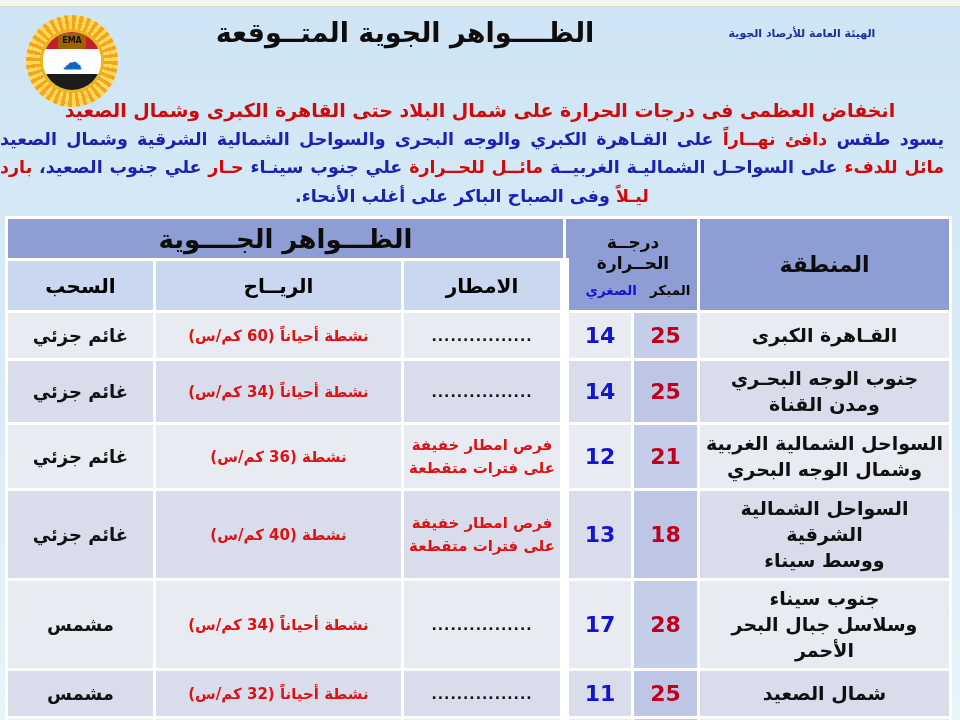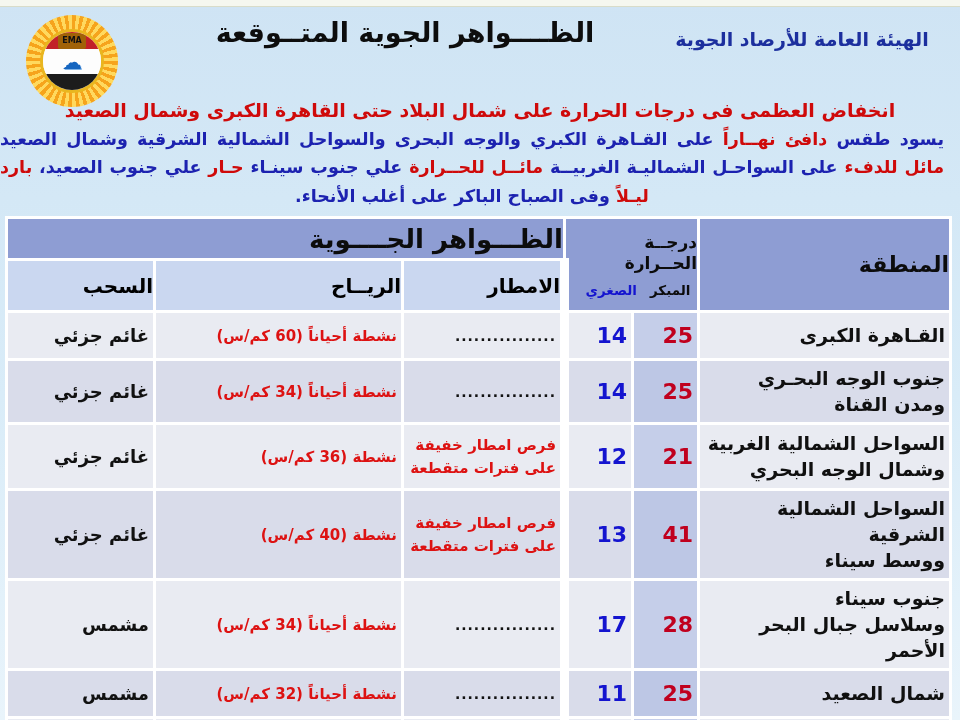--- a/index.html
+++ b/index.html
@@ -14,21 +14,21 @@
   html,body{width:960px;height:720px;overflow:hidden;}
   body{
     font-family:"DejaVu Sans",sans-serif;
     background:linear-gradient(180deg,var(--bg-top) 0%,#d9ecf8 55%,var(--bg-bottom) 100%);
     direction:rtl;
   }
   .top-strip{height:7px;background:#f5f7ef;border-bottom:1px solid #d8dcc9;}
 
   
   .header{display:grid;grid-template-columns:300px 1fr 150px;align-items:start;padding:6px 8px 0 8px;height:92px;}
-  .agency{padding-top:12px;text-align:center;color:#1c2f9e;font-weight:bold;font-size:19px;line-height:1.55;}
+  .agency{padding-top:12px;text-align:center;color:#1c2f9e;font-weight:bold;font-size:11px;line-height:1.55;}
   .title-block{text-align:center;}
   .page-title{color:#0d0d0d;font-weight:bold;font-size:27px;letter-spacing:-.5px;margin-top:4px;}
   .date-line{color:#1414c8;font-weight:bold;font-size:21px;margin-top:4px;}
   
   .logo{width:92px;height:92px;margin:2px auto 0 18px;position:relative;}
   .sun{position:absolute;inset:0;border-radius:50%;
        background:repeating-conic-gradient(#f6a41c 0deg 5deg,#ffd95e 5deg 10deg);}
   .emblem{position:absolute;inset:14px;border-radius:50%;border:3px solid #e9b61f;overflow:hidden;
           display:flex;flex-direction:column;background:#fff;}
   .band-red{height:30%;background:#c22028;display:flex;align-items:flex-end;justify-content:center;}
@@ -40,21 +40,21 @@
   
   .alert-headline{text-align:center;color:var(--ink-red);font-weight:bold;font-size:19px;margin-top:0;}
   .forecast{padding:4px 16px 0 0;font-weight:bold;font-size:17.5px;line-height:1.62;
             text-align:justify;text-align-last:center;color:var(--ink-blue);}
   .seg-blue{color:var(--ink-blue);}
   .seg-red{color:var(--ink-red);}
 
   
   .table-wrap{padding:6px 8px 0 8px;}
   table{width:944px;border-collapse:collapse;table-layout:fixed;}
-  th,td{border:3px solid #ffffff;text-align:right;vertical-align:middle;}
+  th,td{border:3px solid #ffffff;text-align:center;vertical-align:middle;}
   th.phen-span{background:var(--hdr-blue);color:#0c0c0c;font-size:26px;font-weight:bold;height:42px;letter-spacing:-1px;}
   th.region-hdr{background:var(--hdr-blue);color:#0c0c0c;font-size:22px;font-weight:bold;}
   th.temp-hdr{background:var(--hdr-blue);padding:4px 0 3px 0;}
   .temp-title{color:#0c0c0c;font-weight:bold;font-size:17px;line-height:1.25;white-space:pre-line;}
   .temp-subs{display:flex;justify-content:space-around;margin-top:8px;font-size:13.5px;font-weight:bold;}
   .sub-max{color:#0c0c0c;}
   .sub-min{color:#1414cf;margin-left:10px;}
   th.sub-phen{background:var(--subhdr-blue);color:#000000;font-weight:bold;font-size:20px;height:52px;}
   th.sub-rain,td.cell-rain{border-left-width:3px;border-right-width:9px;}
   tbody td{padding:5px 4px;}
@@ -155,21 +155,21 @@
           <td class="cell-max">21</td>
           <td class="cell-min">12</td>
           <td class="cell-rain red">فرص امطار خفيفة
 على فترات متقطعة</td>
           <td class="cell-wind">نشطة (36 كم/س)</td>
           <td class="cell-clouds">غائم جزئي</td>
         </tr>
         <tr class="r4">
           <td class="cell-region">السواحل الشمالية الشرقية
 ووسط سيناء</td>
-          <td class="cell-max">41</td>
+          <td class="cell-max">18</td>
           <td class="cell-min">13</td>
           <td class="cell-rain red">فرص امطار خفيفة
 على فترات متقطعة</td>
           <td class="cell-wind">نشطة (40 كم/س)</td>
           <td class="cell-clouds">غائم جزئي</td>
         </tr>
         <tr class="r5">
           <td class="cell-region">جنوب سيناء
 وسلاسل جبال البحر الأحمر</td>
           <td class="cell-max">28</td>

